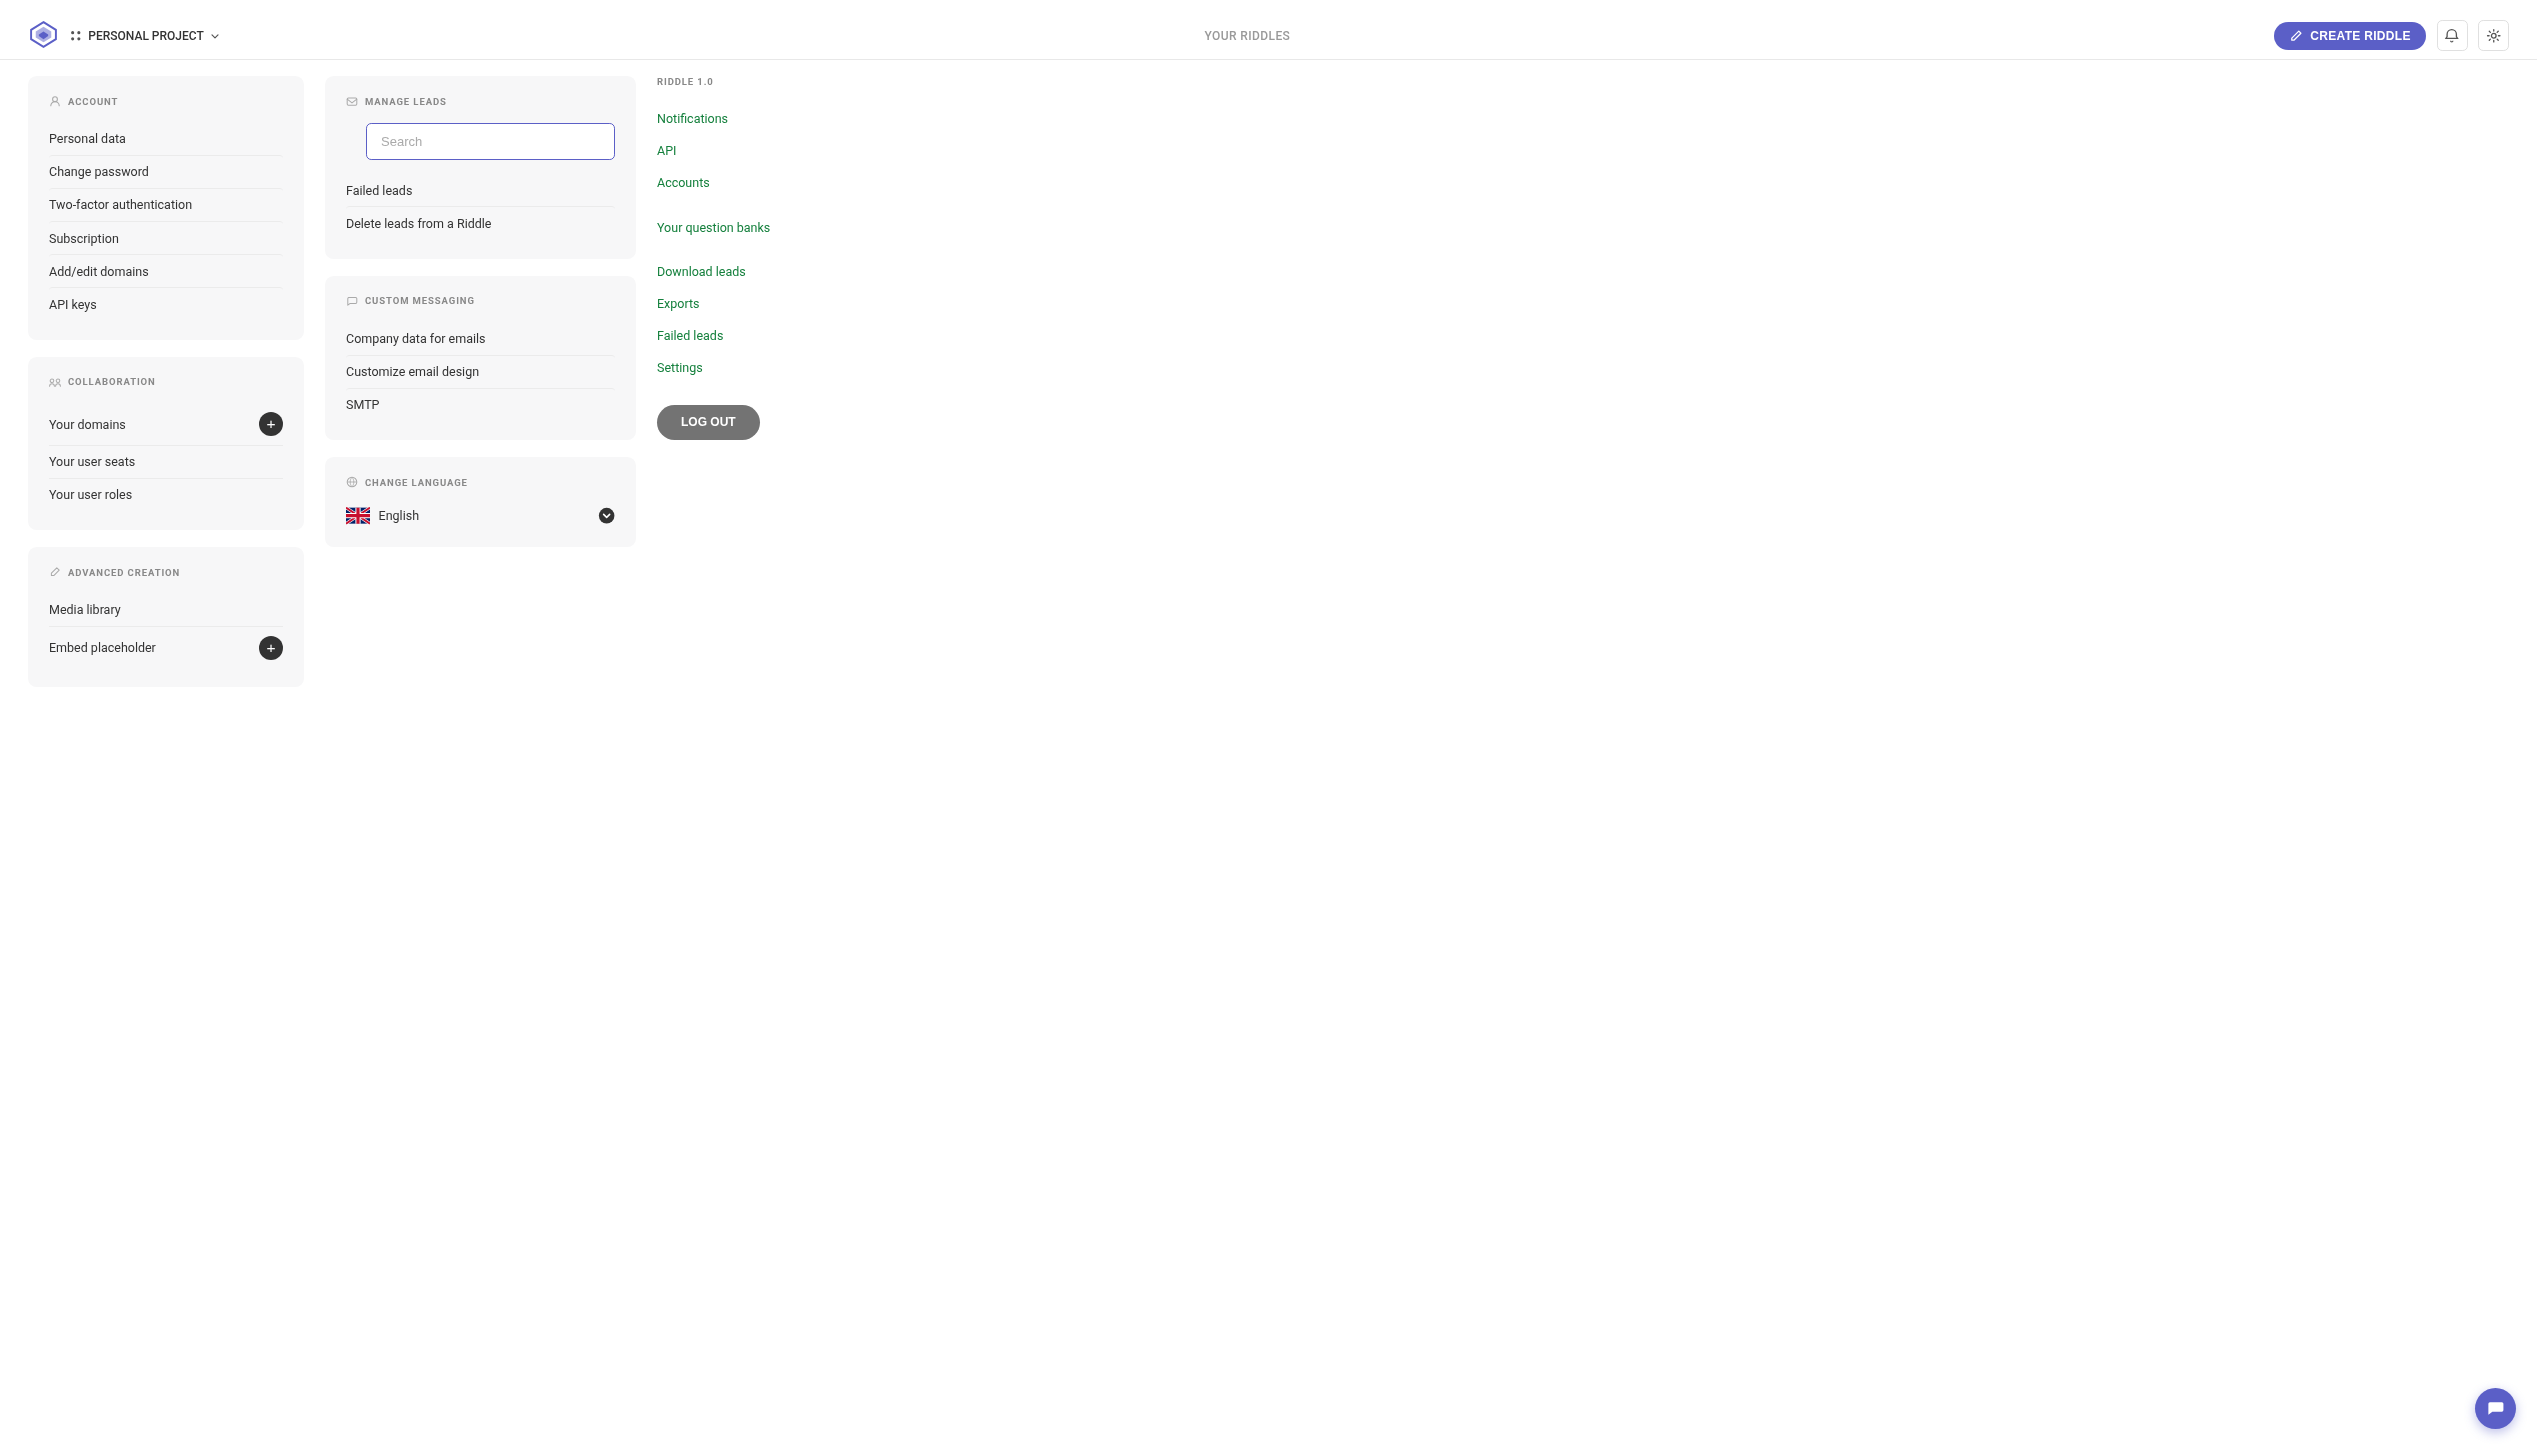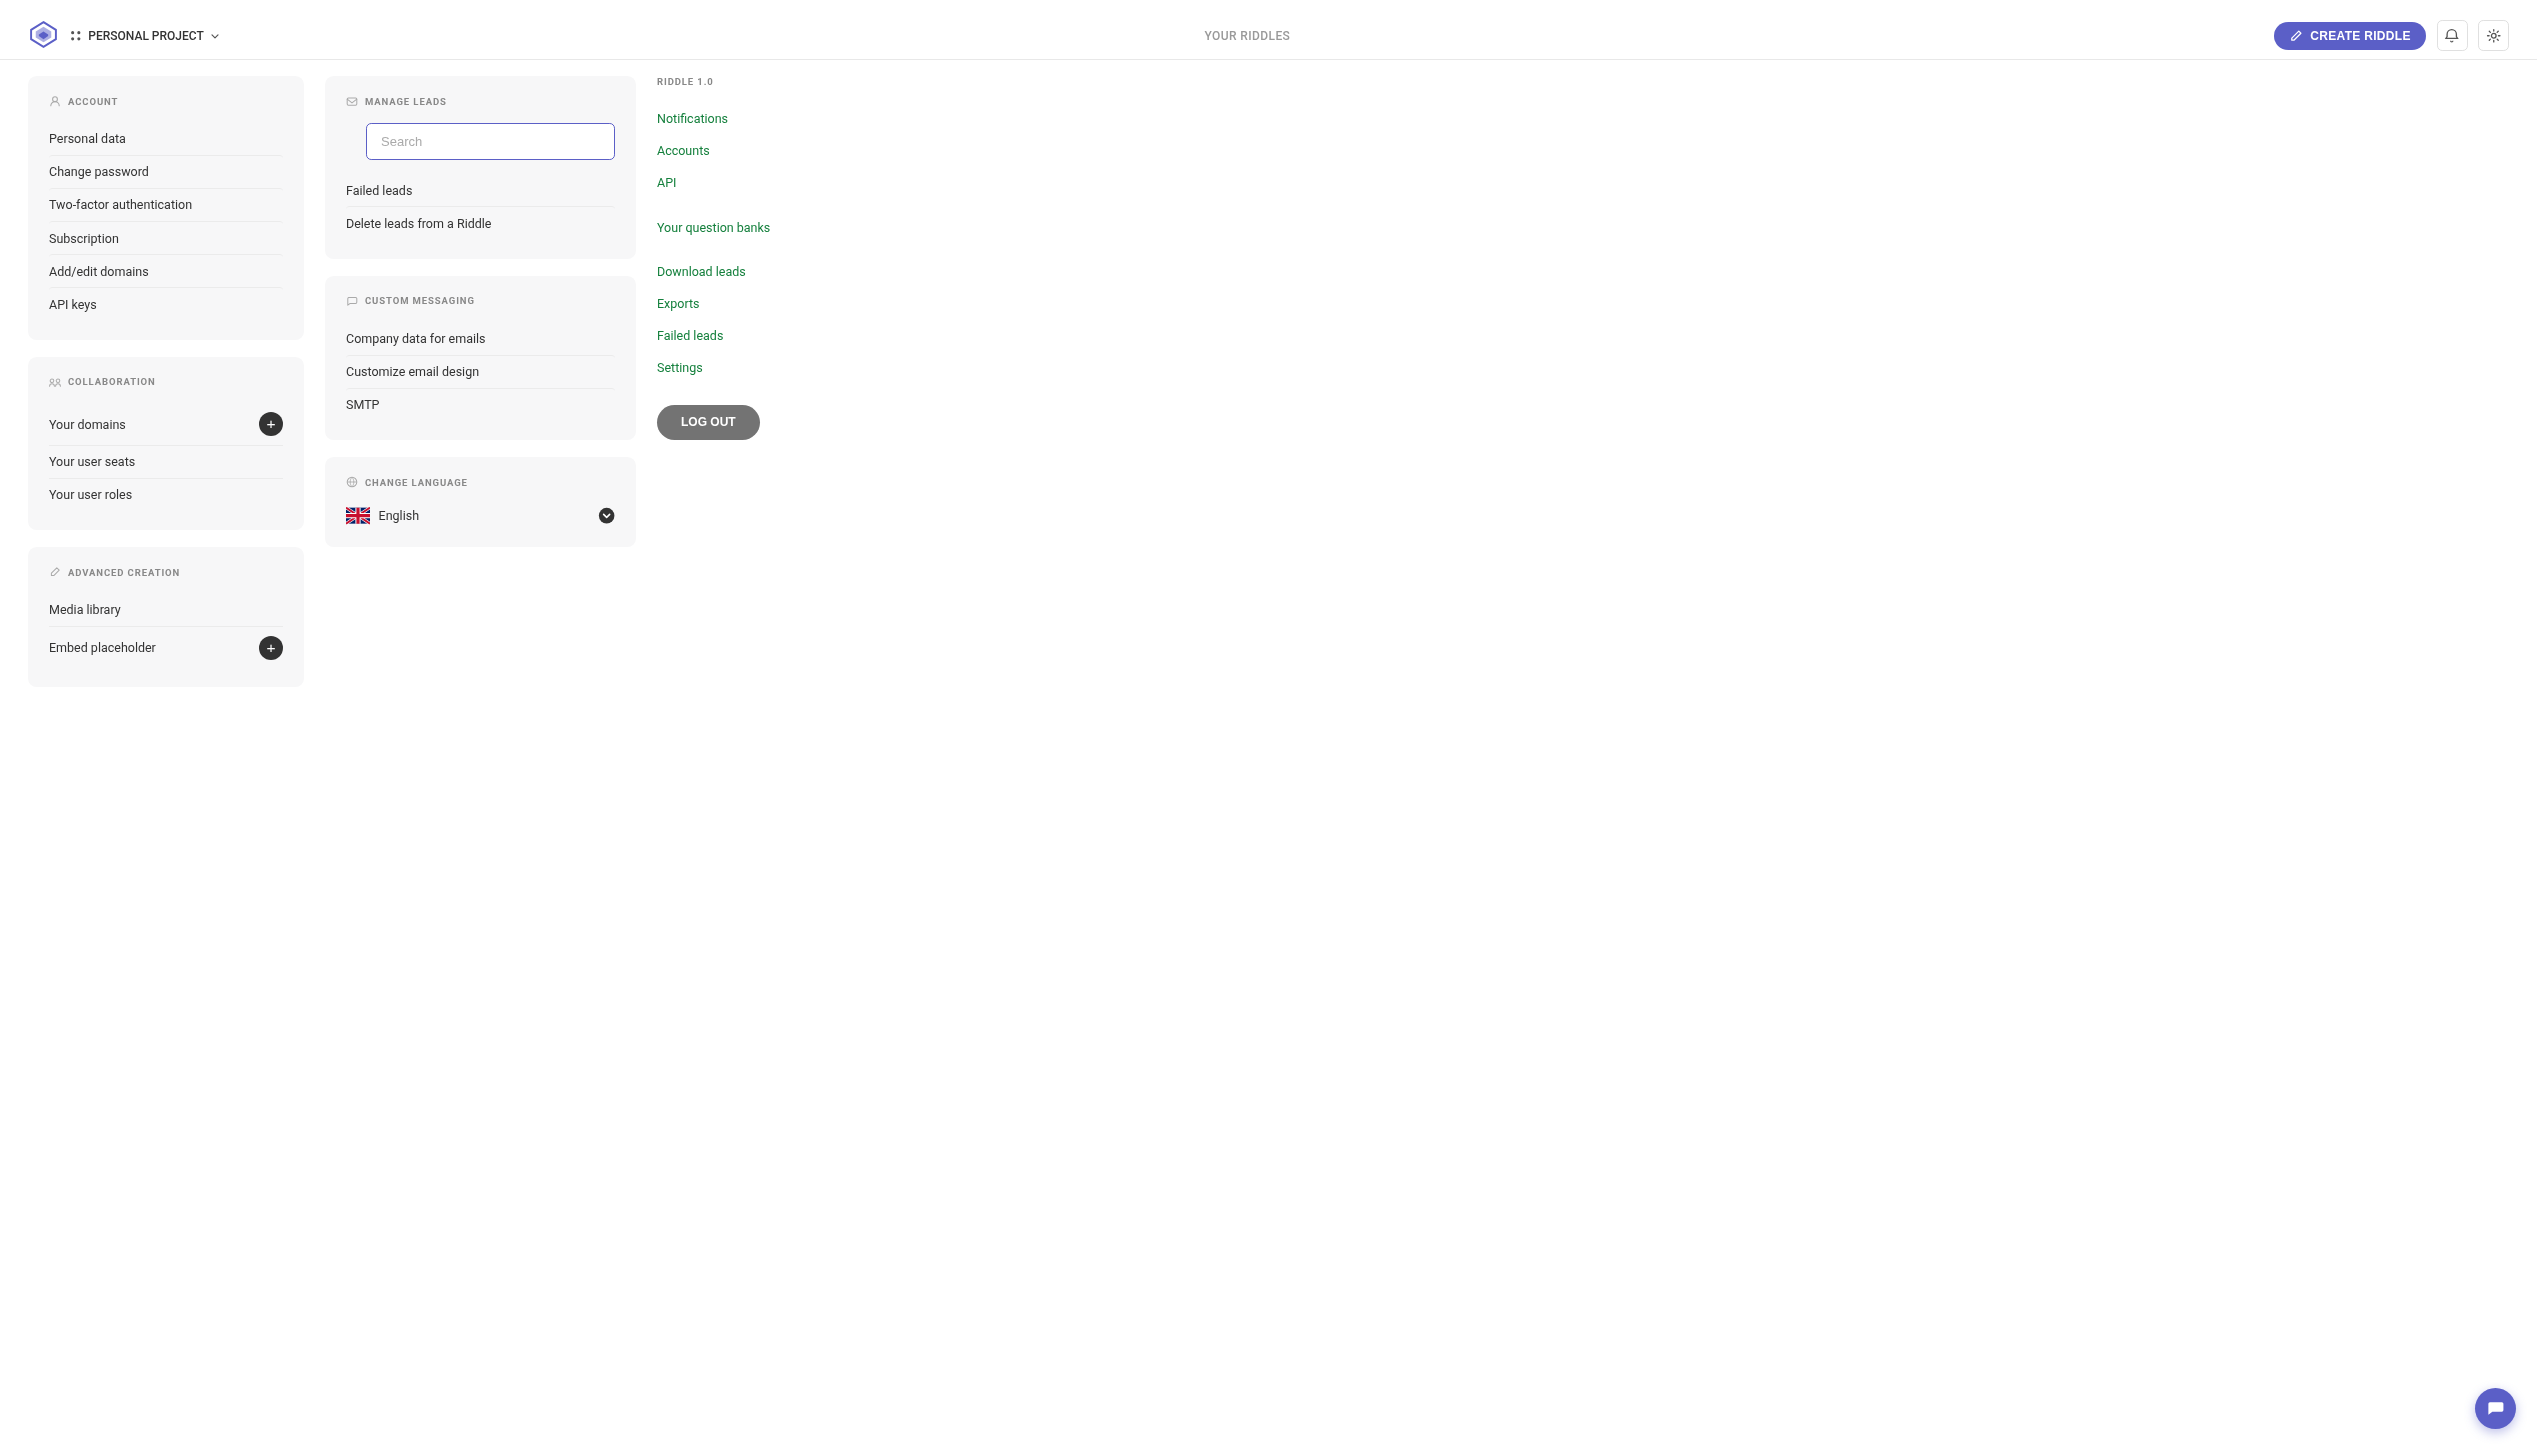--- a/index.html
+++ b/index.html
@@ -421,22 +421,22 @@
         </svg>
       </div>
     </div>
 
   </div>
 
   <div class="col-right">
     <div>
       <div class="riddle-section-title">RIDDLE 1.0</div>
       <a class="riddle-menu-item">Notifications</a>
+      <a class="riddle-menu-item">API</a>
       <a class="riddle-menu-item">Accounts</a>
-      <a class="riddle-menu-item">API</a>
       <a class="riddle-menu-item" style="margin-top:12px; display:block;">Your question banks</a>
       <a class="riddle-menu-item" style="margin-top:12px; display:block;">Download leads</a>
       <a class="riddle-menu-item">Exports</a>
       <a class="riddle-menu-item">Failed leads</a>
       <a class="riddle-menu-item">Settings</a>
 
       <button class="logout-btn">LOG OUT</button>
     </div>
   </div>
 

